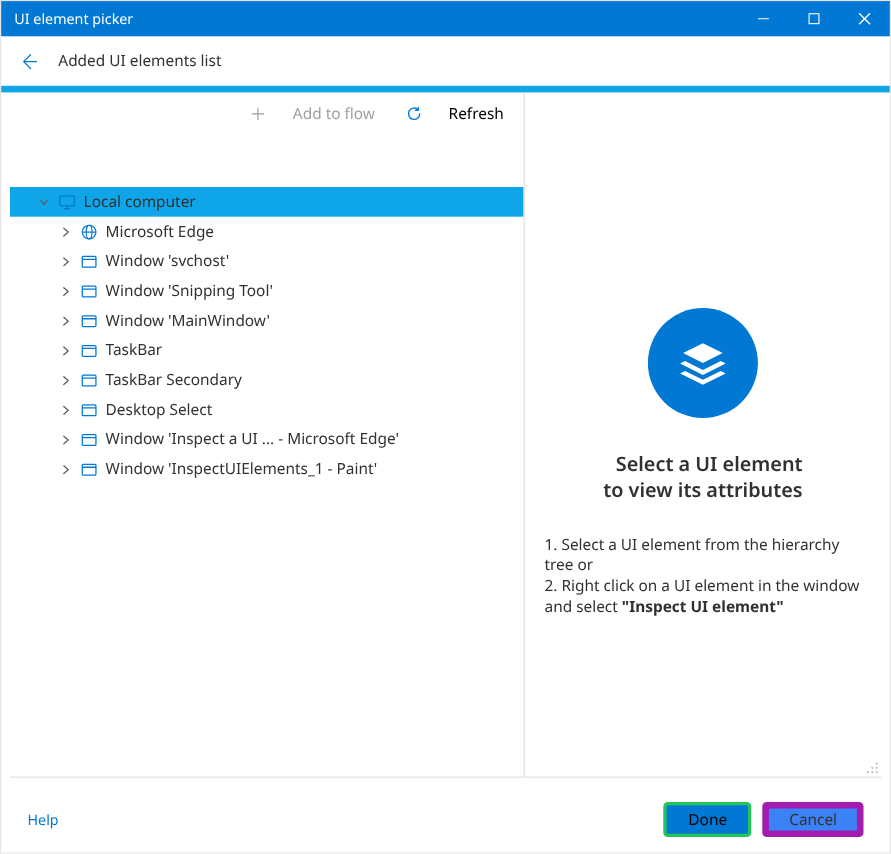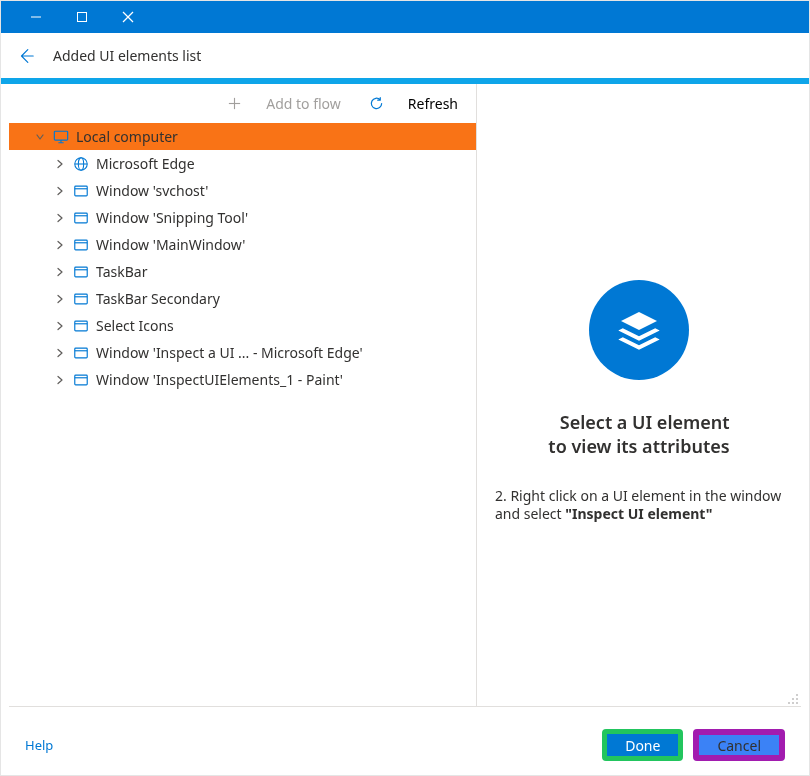--- a/index.html
+++ b/index.html
@@ -127,21 +127,22 @@
     }
     .tree-row {
       display: flex;
       align-items: center;
       height: 27px;
       gap: 7px;
       padding-right: 8px;
       cursor: pointer;
     }
     .tree-row.root {
-      background: #f97316;
+      background: #0ea5e9;
+      margin-top: 47px;
     }
     .tree-indent {
       display: inline-block;
     }
     .chevron {
       width: 12px;
       height: 12px;
       display: flex;
       align-items: center;
       justify-content: center;
@@ -218,33 +219,34 @@
       height: 32px;
       padding: 0 18px;
       border-radius: 4px;
       font-size: 14px;
       font-family: inherit;
       cursor: pointer;
       margin-left: 10px;
     }
     .btn.primary {
       background: #0078d4;
-      color: #ffffff;
-      border: 5px solid #22c55e;
+      color: #000000;
+      border: 3px solid #22c55e;
     }
     .btn.secondary {
       background: #3b82f6;
       color: #323130;
       border: 6px solid #a21caf;
     }
   </style>
 </head>
 <body>
 
 <div class="titlebar">
+  <div class="titlebar-title">UI element picker</div>
   <div class="titlebar-controls">
     <div class="titlebar-btn">
       <svg viewBox="0 0 12 12">
           <line x1="1" y1="6" x2="11" y2="6" stroke="currentColor" stroke-width="1"></line>
         </svg>
     </div>
     <div class="titlebar-btn">
       <svg viewBox="0 0 12 12">
           <rect x="1.5" y="1.5" width="9" height="9" fill="none" stroke="currentColor" stroke-width="1"></rect>
         </svg>
@@ -406,21 +408,21 @@
               <svg width="10" height="10" viewBox="0 0 10 10">
                 <path d="M3 1.5 L7 5 L3 8.5" fill="none" stroke="currentColor" stroke-width="1.2" stroke-linecap="round" stroke-linejoin="round"></path>
               </svg>
             </span>
             <span class="node-icon">
               <svg width="16" height="16" viewBox="0 0 18 18">
                 <rect x="2" y="3.5" width="14" height="11" rx="1" fill="none" stroke="currentColor" stroke-width="1.3"></rect>
                 <line x1="2" y1="6.5" x2="16" y2="6.5" stroke="currentColor" stroke-width="1.3"></line>
               </svg>
             </span>
-            <span class="node-label">Select Icons</span>
+            <span class="node-label">Desktop Select</span>
           </div>
           <div class="tree-row">
             <span class="tree-indent" style="width:38px"></span>
             <span class="chevron">
               <svg width="10" height="10" viewBox="0 0 10 10">
                 <path d="M3 1.5 L7 5 L3 8.5" fill="none" stroke="currentColor" stroke-width="1.2" stroke-linecap="round" stroke-linejoin="round"></path>
               </svg>
             </span>
             <span class="node-icon">
               <svg width="16" height="16" viewBox="0 0 18 18">
@@ -456,20 +458,21 @@
           <path d="M30 10 L50 20 L30 30 L10 20 Z" fill="#ffffff"></path>
           <path d="M12 28 L30 37 L48 28 L53 30.5 L30 42 L7 30.5 Z" fill="#ffffff"></path>
           <path d="M12 38 L30 47 L48 38 L53 40.5 L30 52 L7 40.5 Z" fill="#ffffff"></path>
         </svg>
       </div>
       <div class="placeholder-title">
         <span>Select a UI element</span><br>
         <span>to view its attributes</span>
       </div>
       <div class="placeholder-steps">
+        <div>1. Select a UI element from the hierarchy tree or</div>
         <div>
           <span>2. Right click on a UI element in the window and select </span><b>"Inspect UI element"</b>
         </div>
       </div>
     </div>
     <div class="grip">
       <svg width="14" height="14" viewBox="0 0 14 14">
         <circle cx="12" cy="4" r="1" fill="#605e5c"></circle>
         <circle cx="8" cy="8" r="1" fill="#605e5c"></circle>
         <circle cx="12" cy="8" r="1" fill="#605e5c"></circle>

